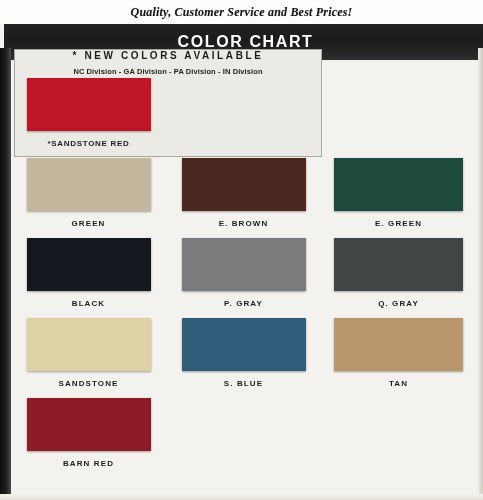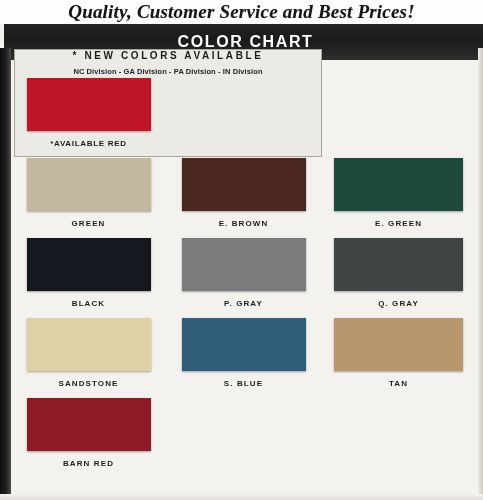--- a/index.html
+++ b/index.html
@@ -26,21 +26,21 @@
     height: 24px;
     background: #fdfdfb;
     display: flex;
     align-items: center;
     justify-content: center;
   }
   .tagline {
     font-family: "Liberation Serif", serif;
     font-style: italic;
     font-weight: bold;
-    font-size: 19px;
+    font-size: 12px;
     letter-spacing: 0.2px;
     color: #141414;
     white-space: nowrap;
     text-shadow: 0 0 1px rgba(0,0,0,0.25);
   }
 
   
   .title-band {
     position: absolute;
     left: 4px; top: 24px;
@@ -162,21 +162,21 @@
 
   <div class="new-box">
     <div class="new-heading">* NEW COLORS AVAILABLE</div>
     <div class="new-sub">NC Division - GA Division - PA Division - IN Division</div>
   </div>
 
   <div class="grid" id="grid">
       <div class="row">
         <div class="cell">
           <div class="swatch" style="background: rgb(191, 21, 39);"></div>
-          <div class="label small">*AVAILABLE RED</div>
+          <div class="label small">*SANDSTONE RED</div>
         </div>
       </div>
       <div class="row">
         <div class="cell">
           <div class="swatch" style="background: rgb(195, 184, 158);"></div>
           <div class="label">GREEN</div>
         </div>
         <div class="cell">
           <div class="swatch" style="background: rgb(74, 40, 32);"></div>
           <div class="label">E. BROWN</div>

